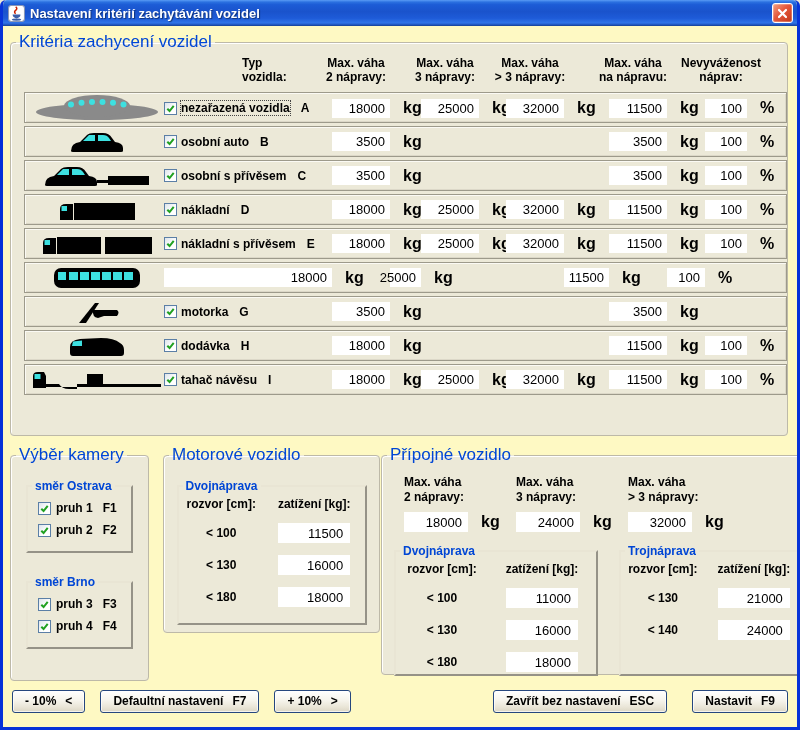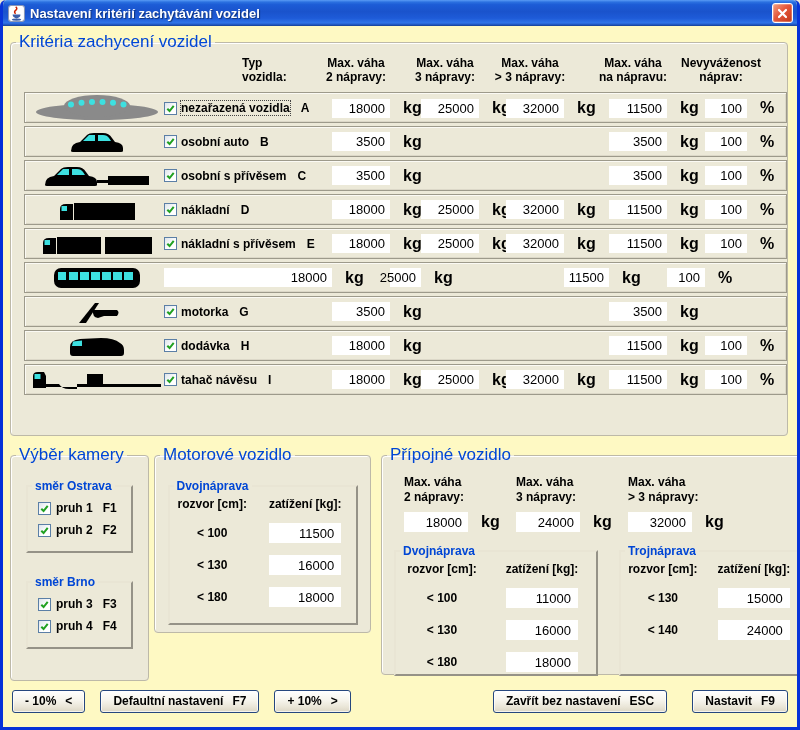--- a/index.html
+++ b/index.html
@@ -49,21 +49,21 @@
   fieldset.panel {
     margin:0; padding:0;
     border:2px outset #E9E5D4; background:#ECE9D8; position:relative;
   }
   fieldset.panel > legend {
     color:#0046D5; font-weight:bold; font-size:12px;
     margin-left:4px; padding:0 3px; white-space:nowrap;
   }
   #main-group   { left:7px;   top:6px;   width:778px; height:404px; }
   #camera-group { left:7px;   top:419px; width:139px; height:236px; }
-  #motor-group  { left:151px; top:419px; width:217px; height:188px; }
+  #motor-group  { left:160px; top:419px; width:217px; height:188px; }
   #trailer-group{ left:378px; top:419px; width:421px; height:230px; }
 
   
   .tbl-grid {
     display:grid;
     grid-template-columns:135px 168px 58px 31px 58px 27px 58px 45px 58px 38px 42px 22px;
     align-items:center;
   }
   #tbl-header { margin:0 0 4px 13px; height:36px; }
   .hcell { display:flex; flex-direction:column; align-items:center; justify-content:center; }
@@ -594,21 +594,21 @@
             </div>
           </fieldset>
           <fieldset class="panel axle-panel" id="trailer-ax2">
             <legend>Trojnáprava</legend>
             <div class="axle-head">
               <span>rozvor [cm]:</span>
               <span>zatížení [kg]:</span>
             </div>
             <div class="axle-row">
               <div class="axle-range">&lt; 130</div>
-              <div class="axle-field">15000</div>
+              <div class="axle-field">21000</div>
             </div>
             <div class="axle-row">
               <div class="axle-range">&lt; 140</div>
               <div class="axle-field">24000</div>
             </div>
           </fieldset>
         </div>
     </fieldset>
 
     <div id="footer">

